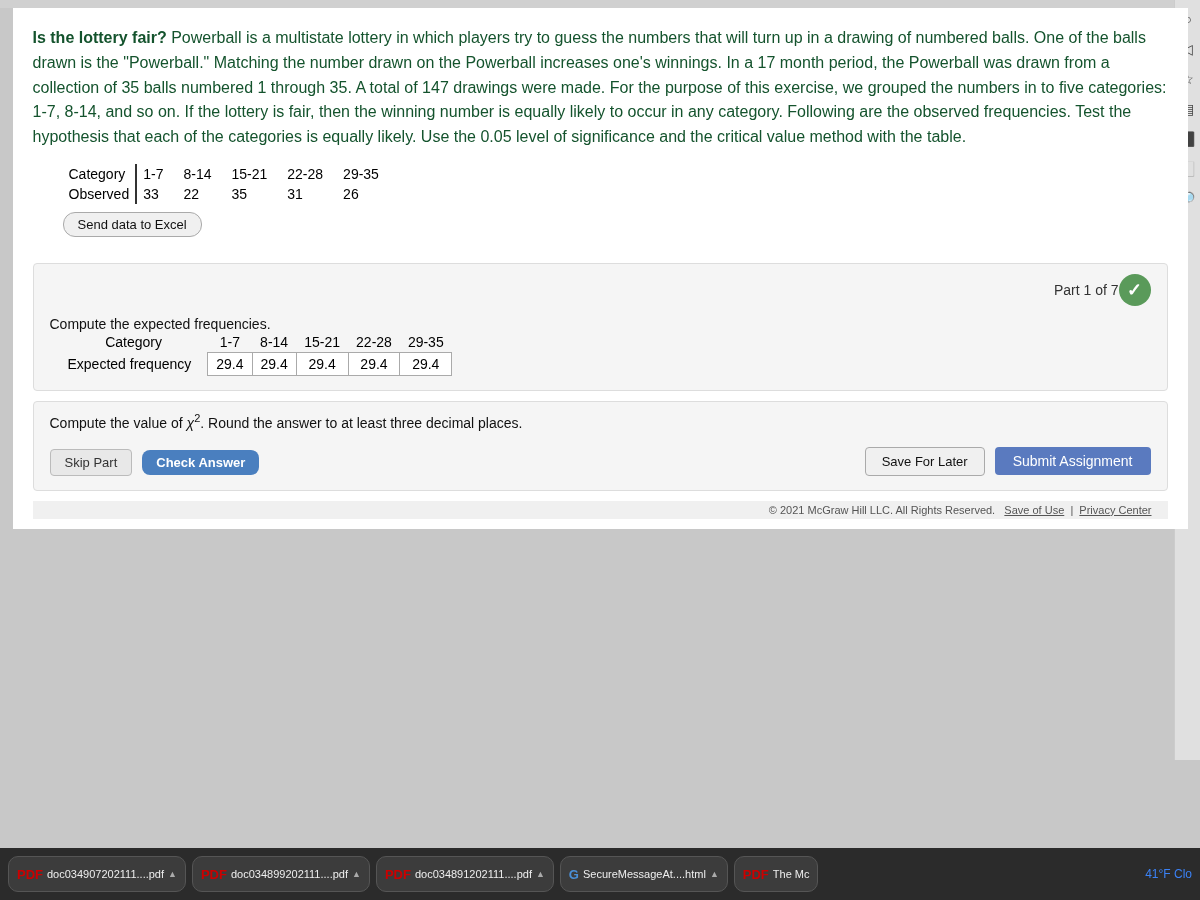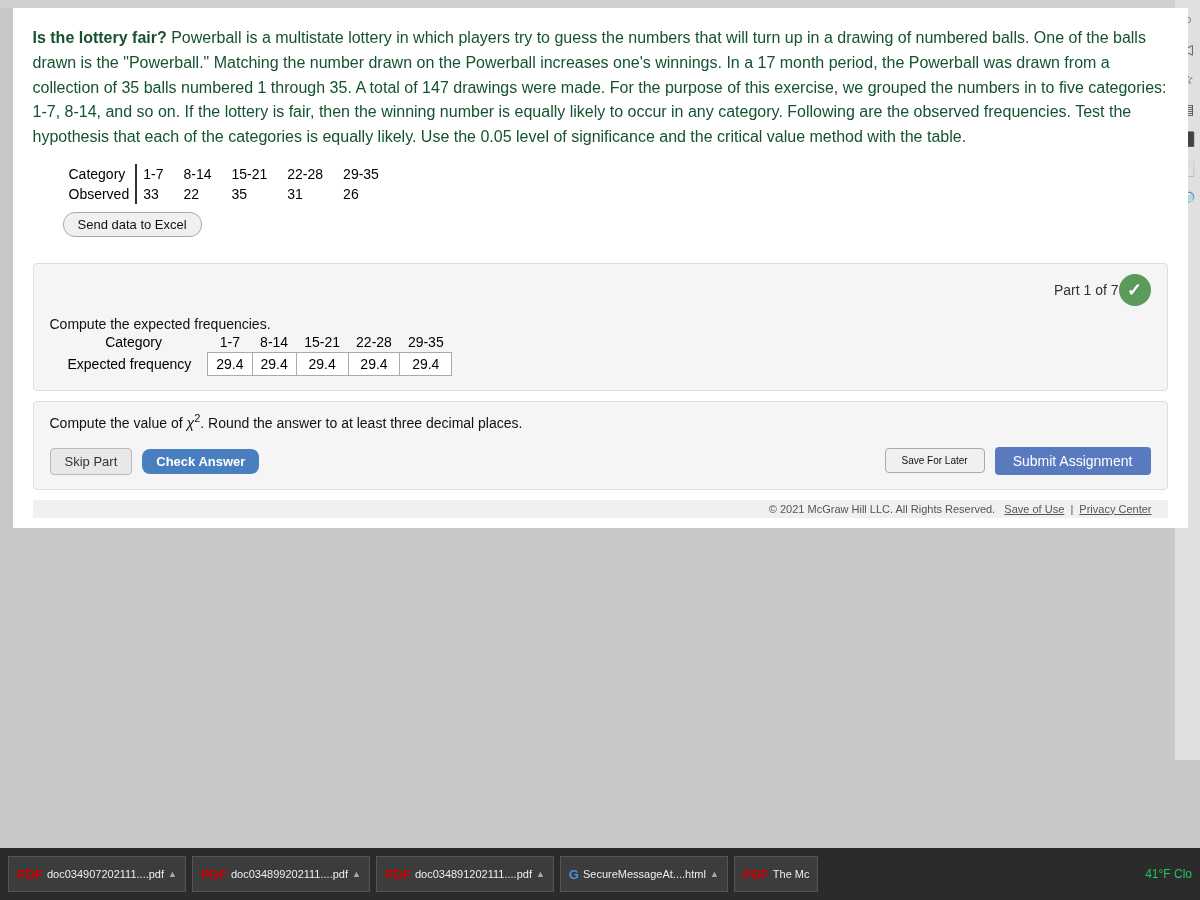--- a/index.html
+++ b/index.html
@@ -167,21 +167,21 @@
       display: flex;
       align-items: center;
       gap: 10px;
     }
 
     .save-btn {
       background: #f0f0f0;
       border: 1px solid #aaa;
       border-radius: 4px;
       padding: 6px 16px;
-      font-size: 10px;
+      font-size: 13px;
       cursor: pointer;
       color: #111;
     }
 
     .submit-btn {
       background: #5a7abf;
       border: none;
       border-radius: 4px;
       padding: 6px 18px;
       font-size: 14px;
@@ -216,42 +216,42 @@
       padding: 0 8px;
       gap: 6px;
     }
 
     .taskbar-item {
       display: flex;
       align-items: center;
       gap: 4px;
       background: #3c3c3c;
       border: 1px solid #555;
-      border-radius: 0;
+      border-radius: 10px;
       padding: 3px 8px;
       font-size: 11px;
       color: #eee;
       cursor: pointer;
       height: 36px;
     }
 
     .taskbar-item .pdf-icon {
       color: #c00;
       font-size: 13px;
       font-weight: bold;
     }
 
     .taskbar-item .arrow {
       font-size: 9px;
       color: #aaa;
     }
 
     .weather-info {
       margin-left: auto;
-      color: #22c55e;
+      color: #3b82f6;
       font-size: 12px;
       display: flex;
       align-items: center;
       gap: 8px;
     }
 
     .right-sidebar {
       position: absolute;
       right: 0;
       top: 0;

